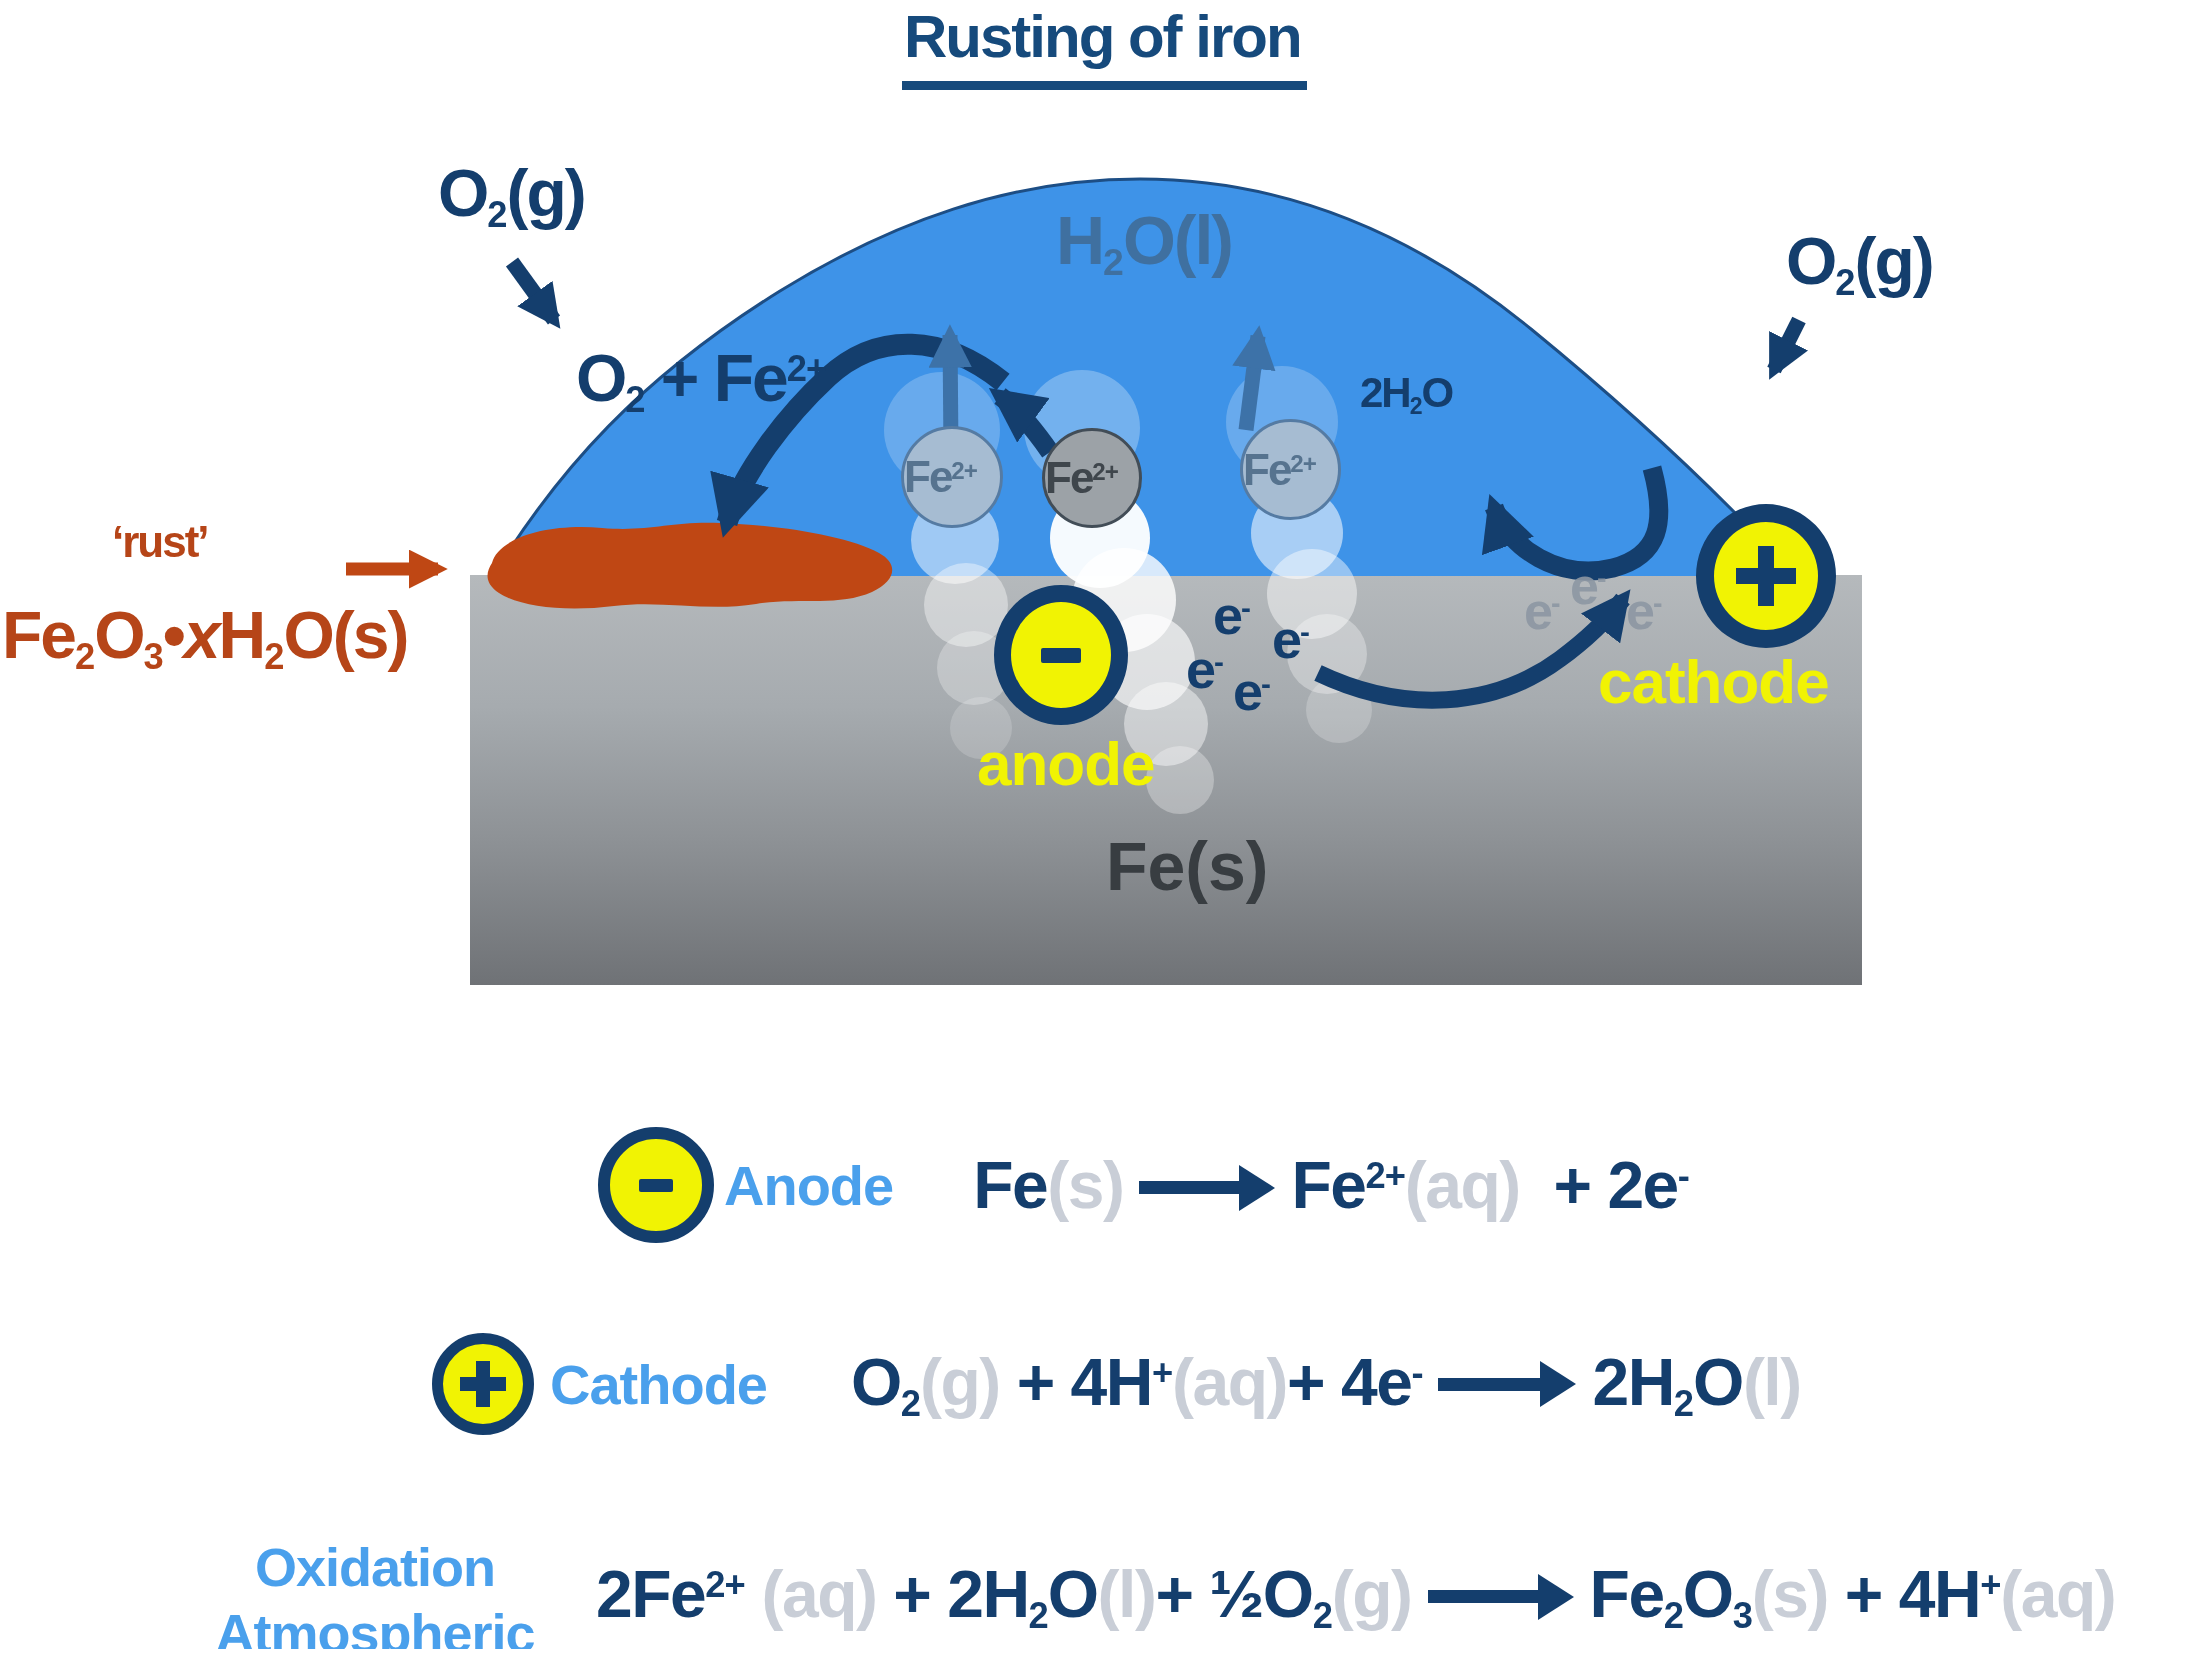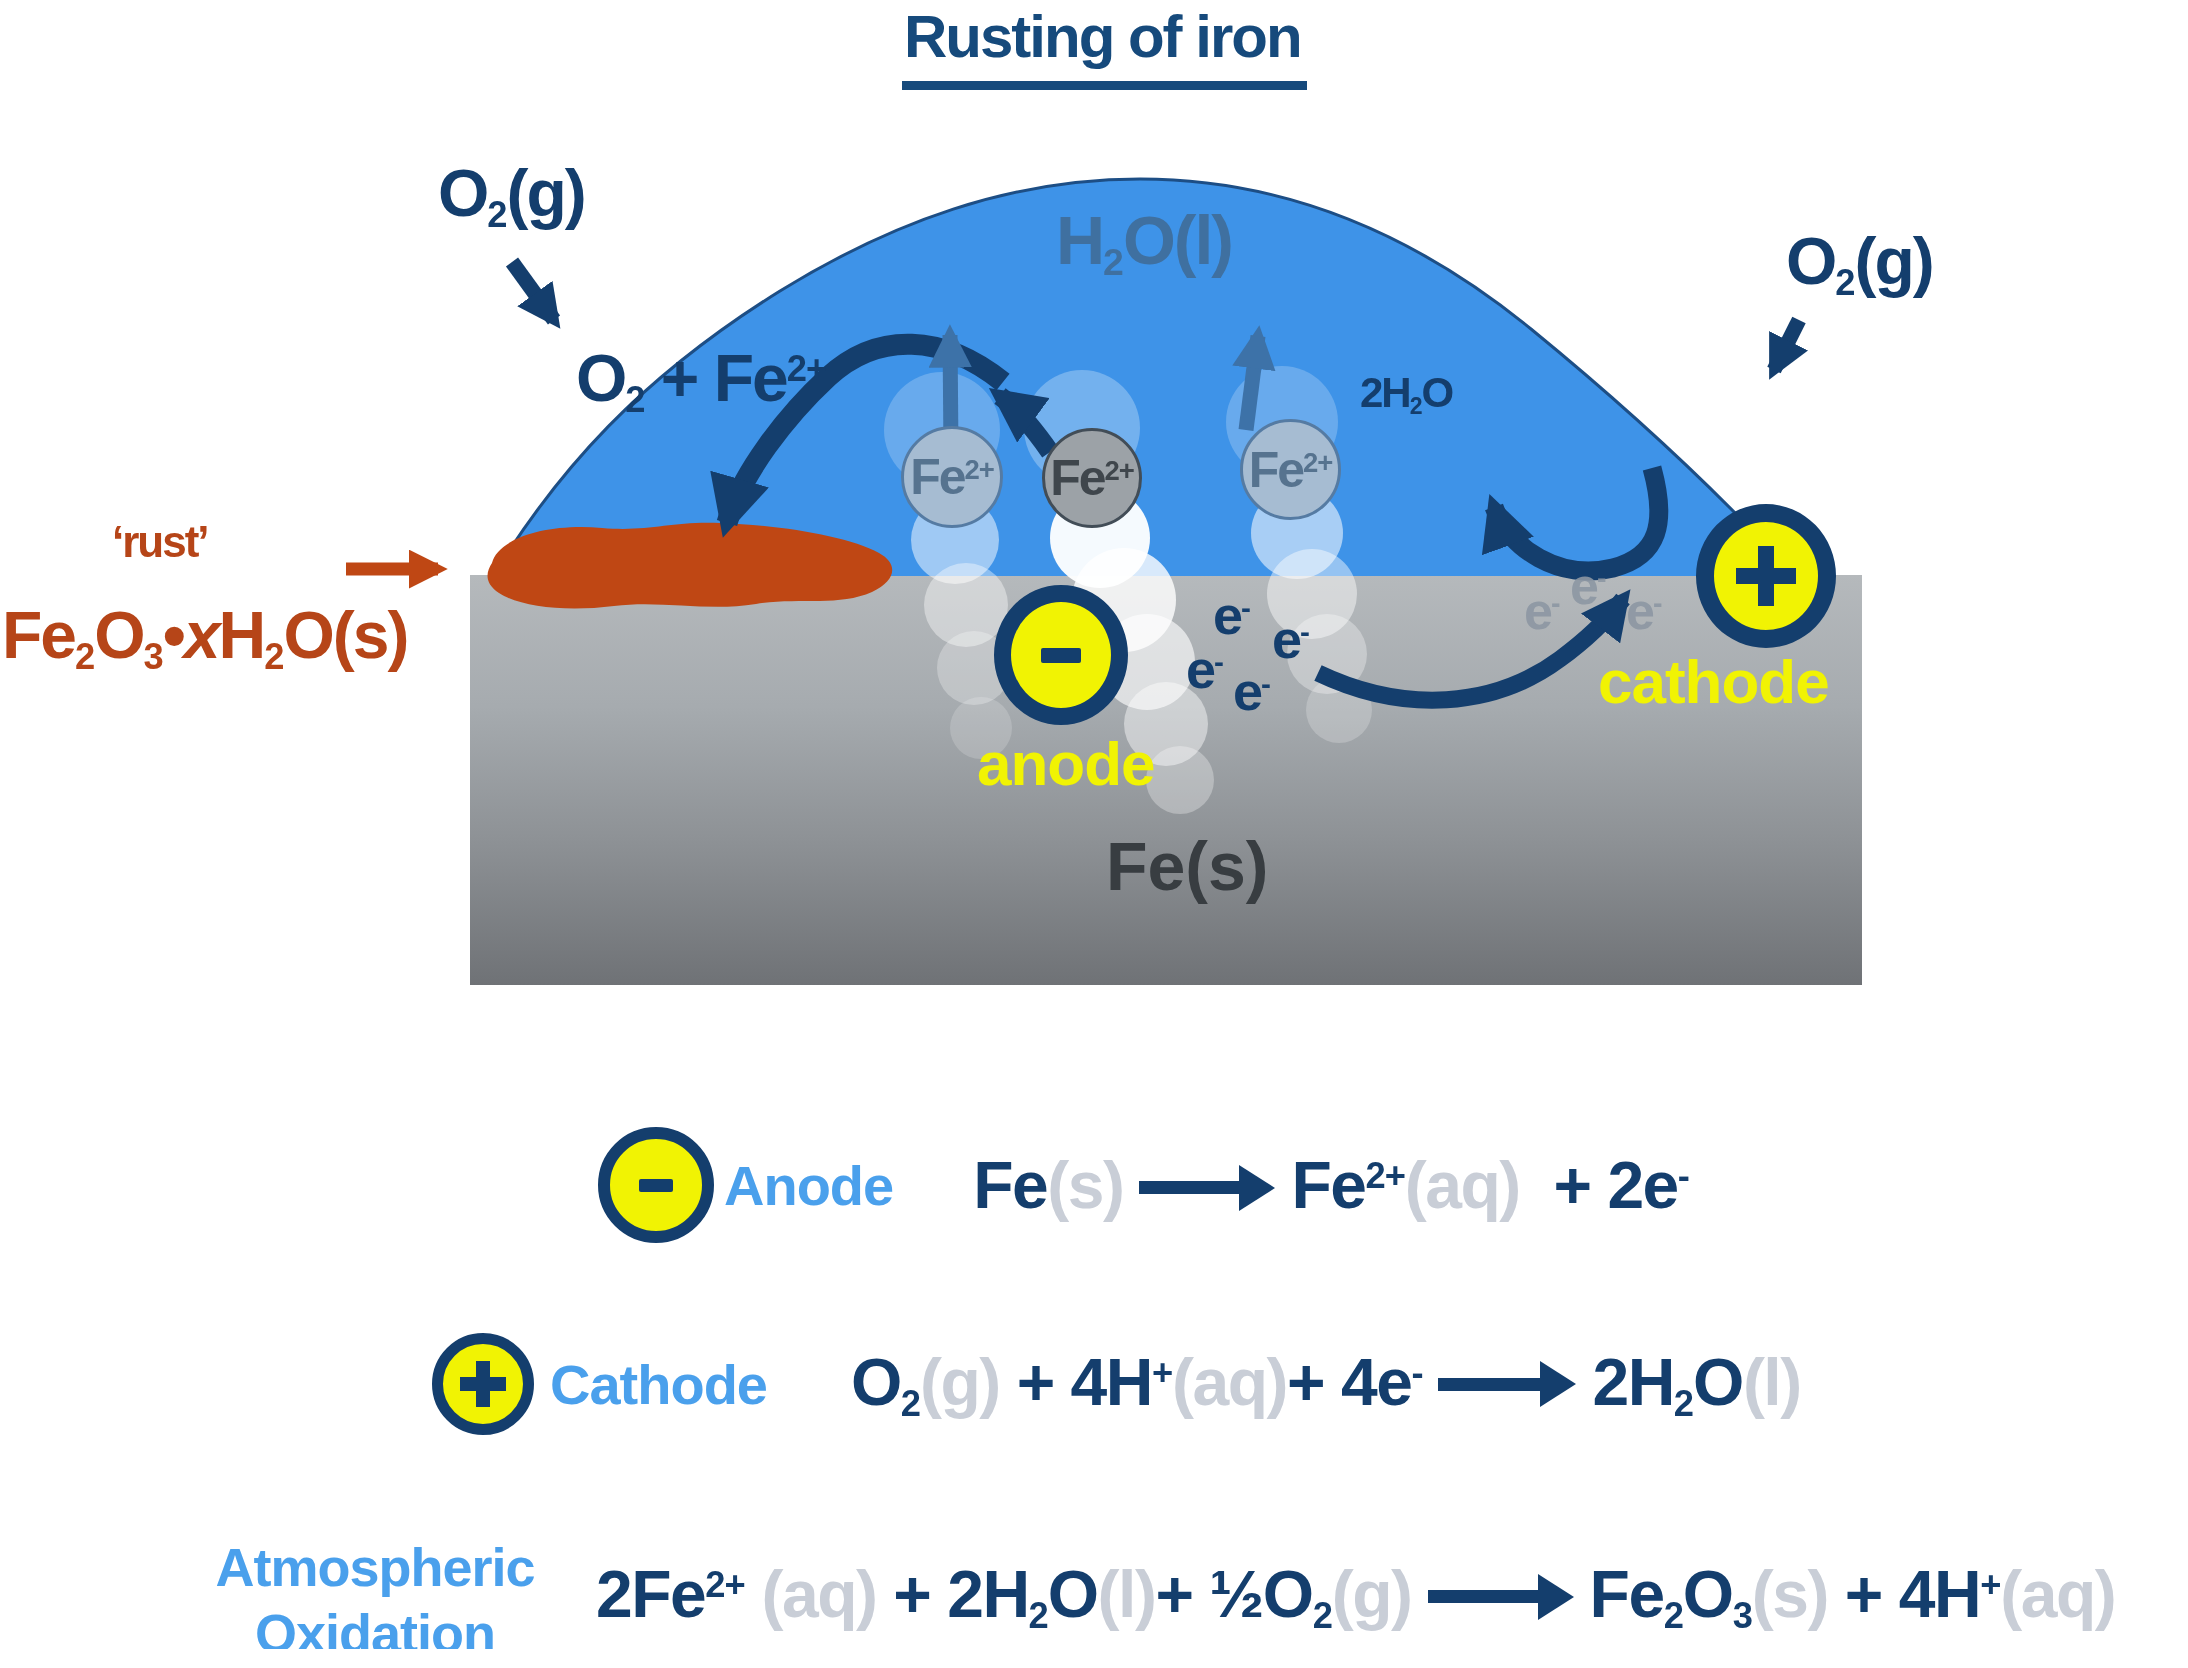--- a/index.html
+++ b/index.html
@@ -19,22 +19,22 @@
   }
   svg.shapes{position:absolute;left:0;top:0;pointer-events:none;}
   
   .lbl{position:absolute;white-space:nowrap;color:#143e6d;letter-spacing:-2px;line-height:1;}
   .v-sub{font-size:.55em;vertical-align:-.3em;letter-spacing:-1px;}
   .v-sup{font-size:.55em;vertical-align:.55em;letter-spacing:-1px;}
   .v-g{color:#c9ced7;}
   .v-i{font-style:italic;}
   
   .ion{
-    position:absolute;border-radius:50%;display:flex;align-items:center;justify-content:center;
-    font-size:50px;letter-spacing:-2px;box-sizing:border-box;
+    position:absolute;border-radius:50%;display:flex;align-items:center;
+    font-size:44px;letter-spacing:-2px;box-sizing:border-box;
   }
   .ion-light{background:#a6bcd2;border:3px solid #557ba3;color:#56738f;}
   .ion-gray{background:#9ca2a7;border:3px solid #424d57;color:#3f464c;}
   .circle{
     position:absolute;border-radius:50%;background:#f1f303;box-sizing:border-box;
     display:flex;align-items:center;justify-content:center;
   }
   .sign-minus{width:40px;height:15px;background:#143e6d;border-radius:2px;}
   .sign-plus{position:relative;width:60px;height:60px;}
   .sign-plus::before{content:'';position:absolute;left:0;top:50%;margin-top:-8px;width:100%;height:16px;background:#143e6d;}
@@ -172,18 +172,18 @@
 
   <div class="eqrow" style="left:432px;top:1332px;height:104px;">
     <div class="eq-circle" style="width:102px;height:102px;border:11px solid #143e6d;">
       <span class="sm-plus"></span>
     </div>
     <div class="eq-label" style="margin-left:16px;">Cathode</div>
     <div class="formula" style="margin-left:84px;"><span class="seg">O</span><span class="v-sub">2</span><span class="v-g">(g)</span><span class="seg"> + 4H</span><span class="v-sup">+</span><span class="v-g">(aq)</span><span class="seg">+ 4e</span><span class="v-sup">-</span><span class="eq-arrow" style="width: 104px;"></span><span class="seg">2H</span><span class="v-sub">2</span><span class="seg">O</span><span class="v-g">(l)</span></div>
   </div>
 
   <div class="atm-label" style="left:180px;top:1534px;">
+    <div>Oxidation</div>
     <div>Atmospheric</div>
-    <div>Oxidation</div>
   </div>
   <div class="formula" style="position:absolute;left:596px;top:1556px;"><span class="seg">2Fe</span><span class="v-sup">2+</span><span class="v-g">&nbsp;(aq)</span><span class="seg"> + 2H</span><span class="v-sub">2</span><span class="seg">O</span><span class="v-g">(l)</span><span class="seg">+ ½O</span><span class="v-sub">2</span><span class="v-g">(g)</span><span class="eq-arrow" style="width: 112px;"></span><span class="seg">Fe</span><span class="v-sub">2</span><span class="seg">O</span><span class="v-sub">3</span><span class="v-g">(s)</span><span class="seg">&nbsp;+ 4H</span><span class="v-sup">+</span><span class="v-g">(aq)</span></div>
 
 </div>
 
 </body></html>

